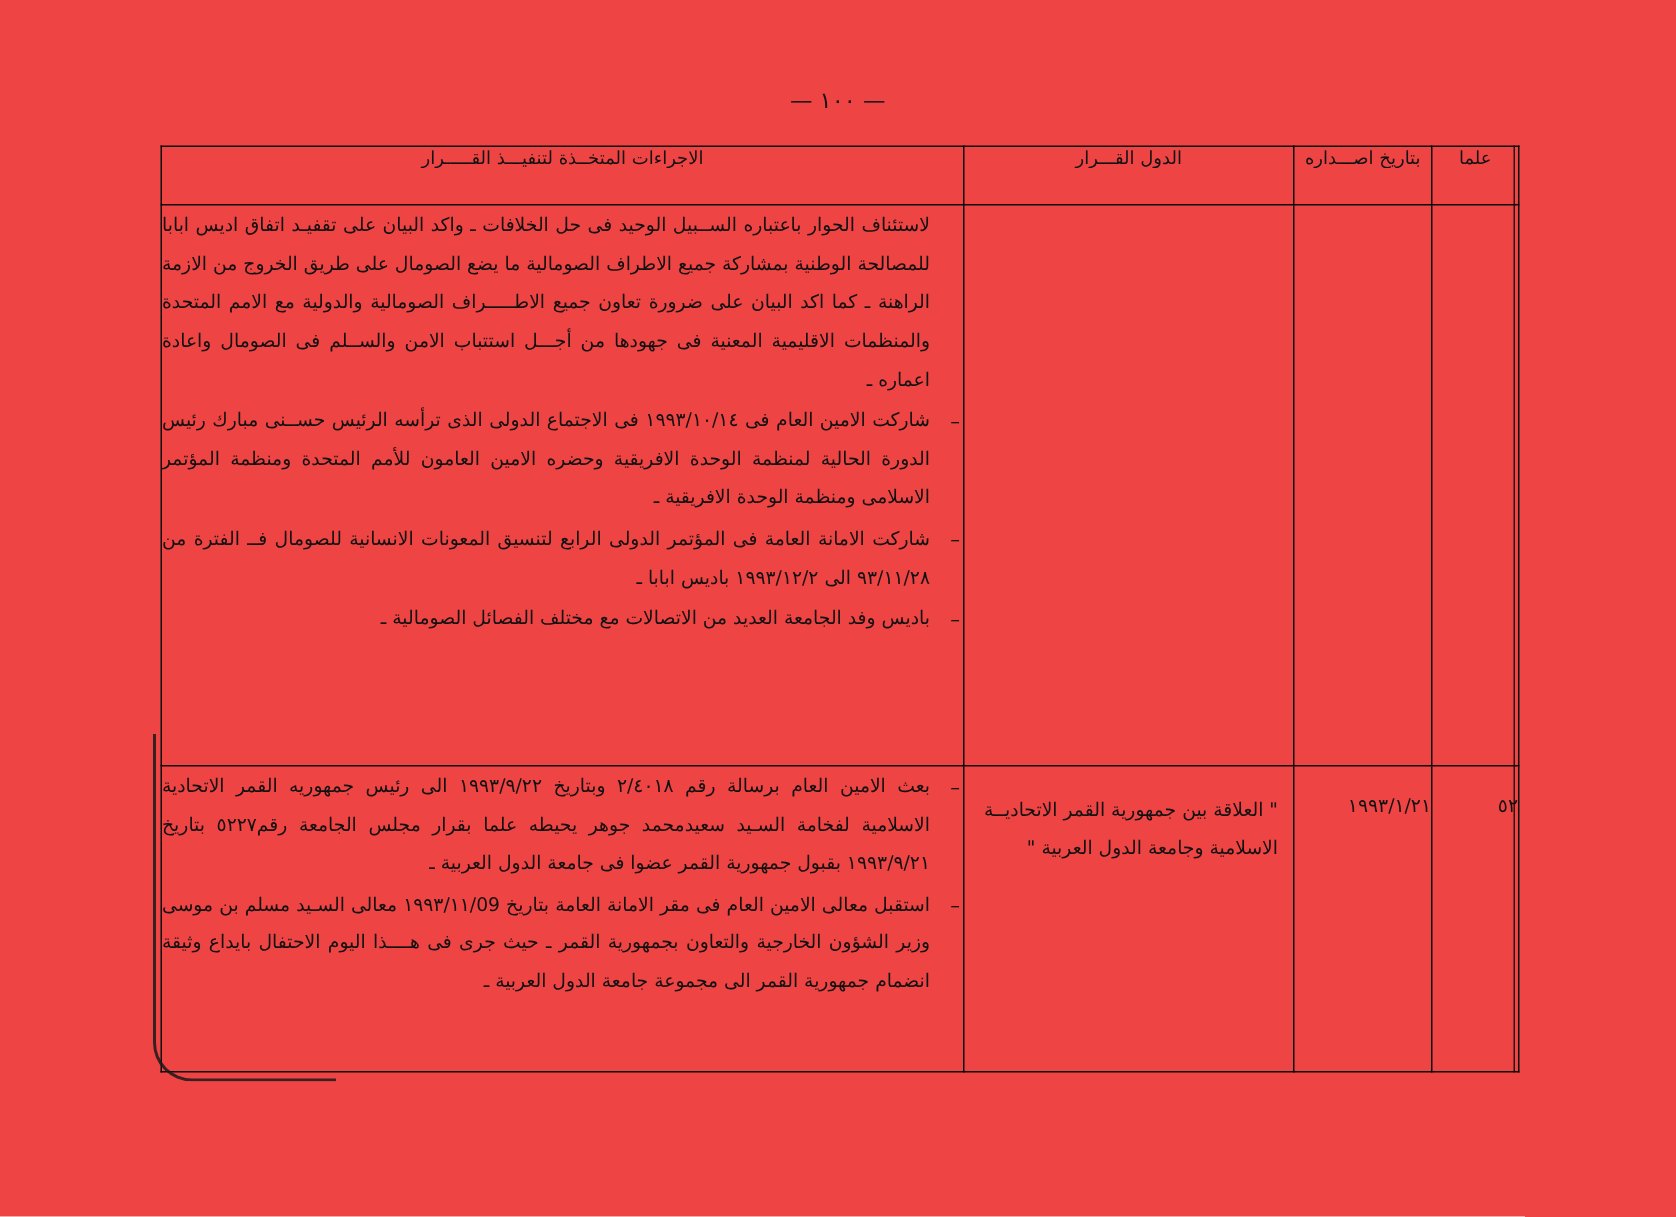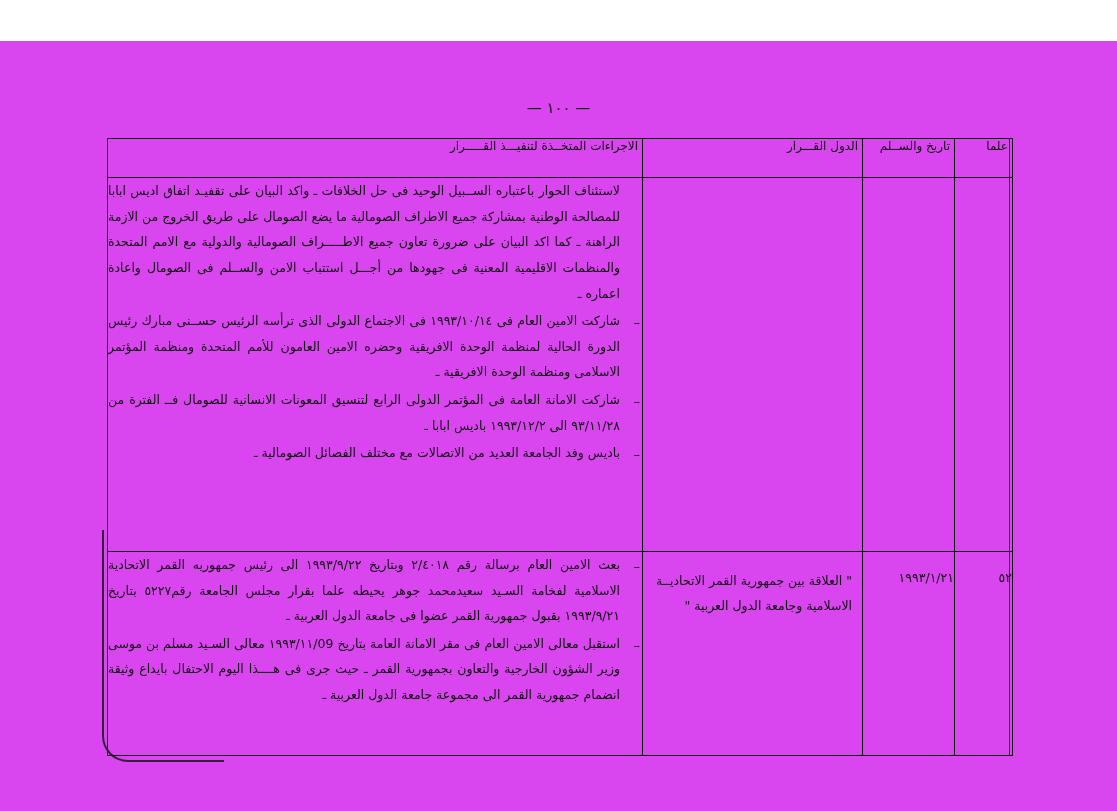--- a/index.html
+++ b/index.html
@@ -12,22 +12,21 @@
     height: 811px;
     position: relative;
     font-family: "DejaVu Sans", sans-serif;
     color: #111111;
     overflow: hidden;
   }
 
   .page {
     position: absolute;
     inset: 0;
-    background: #d946ef;
-    margin-top: 41px;
+    background: #ef4444;
   }
 
   
   .page-number {
     position: absolute;
     top: 58px;
     left: 0;
     right: 0;
     text-align: center;
     font-size: 15px;
@@ -63,21 +62,21 @@
   
   col.c-num     { width: 58px; }
   col.c-date    { width: 92px; }
   col.c-subject { width: 220px; }
   col.c-actions { width: 535px; }
 
   thead th {
     height: 38px;
     font-weight: normal;
     font-size: 12px;
-    text-align: right;
+    text-align: center;
     vertical-align: middle;
     color: #111;
     letter-spacing: 0.5px;
   }
 
   thead th .hdr {
     display: block;
     padding: 0 4px;
     white-space: nowrap;
     overflow: hidden;
@@ -187,21 +186,21 @@
         <col class="c-date">
         <col class="c-subject">
         <col class="c-actions">
       </colgroup>
       <thead>
         <tr>
           <th>
             <span class="hdr">علما</span>
           </th>
           <th>
-            <span class="hdr">تاريخ والســلم</span>
+            <span class="hdr">بتاريخ اصـــداره</span>
           </th>
           <th>
             <span class="hdr">الدول القـــرار</span>
           </th>
           <th>
             <span class="hdr">الاجراءات المتخــذة لتنفيـــذ القـــــرار</span>
           </th>
         </tr>
       </thead>
       <tbody>

